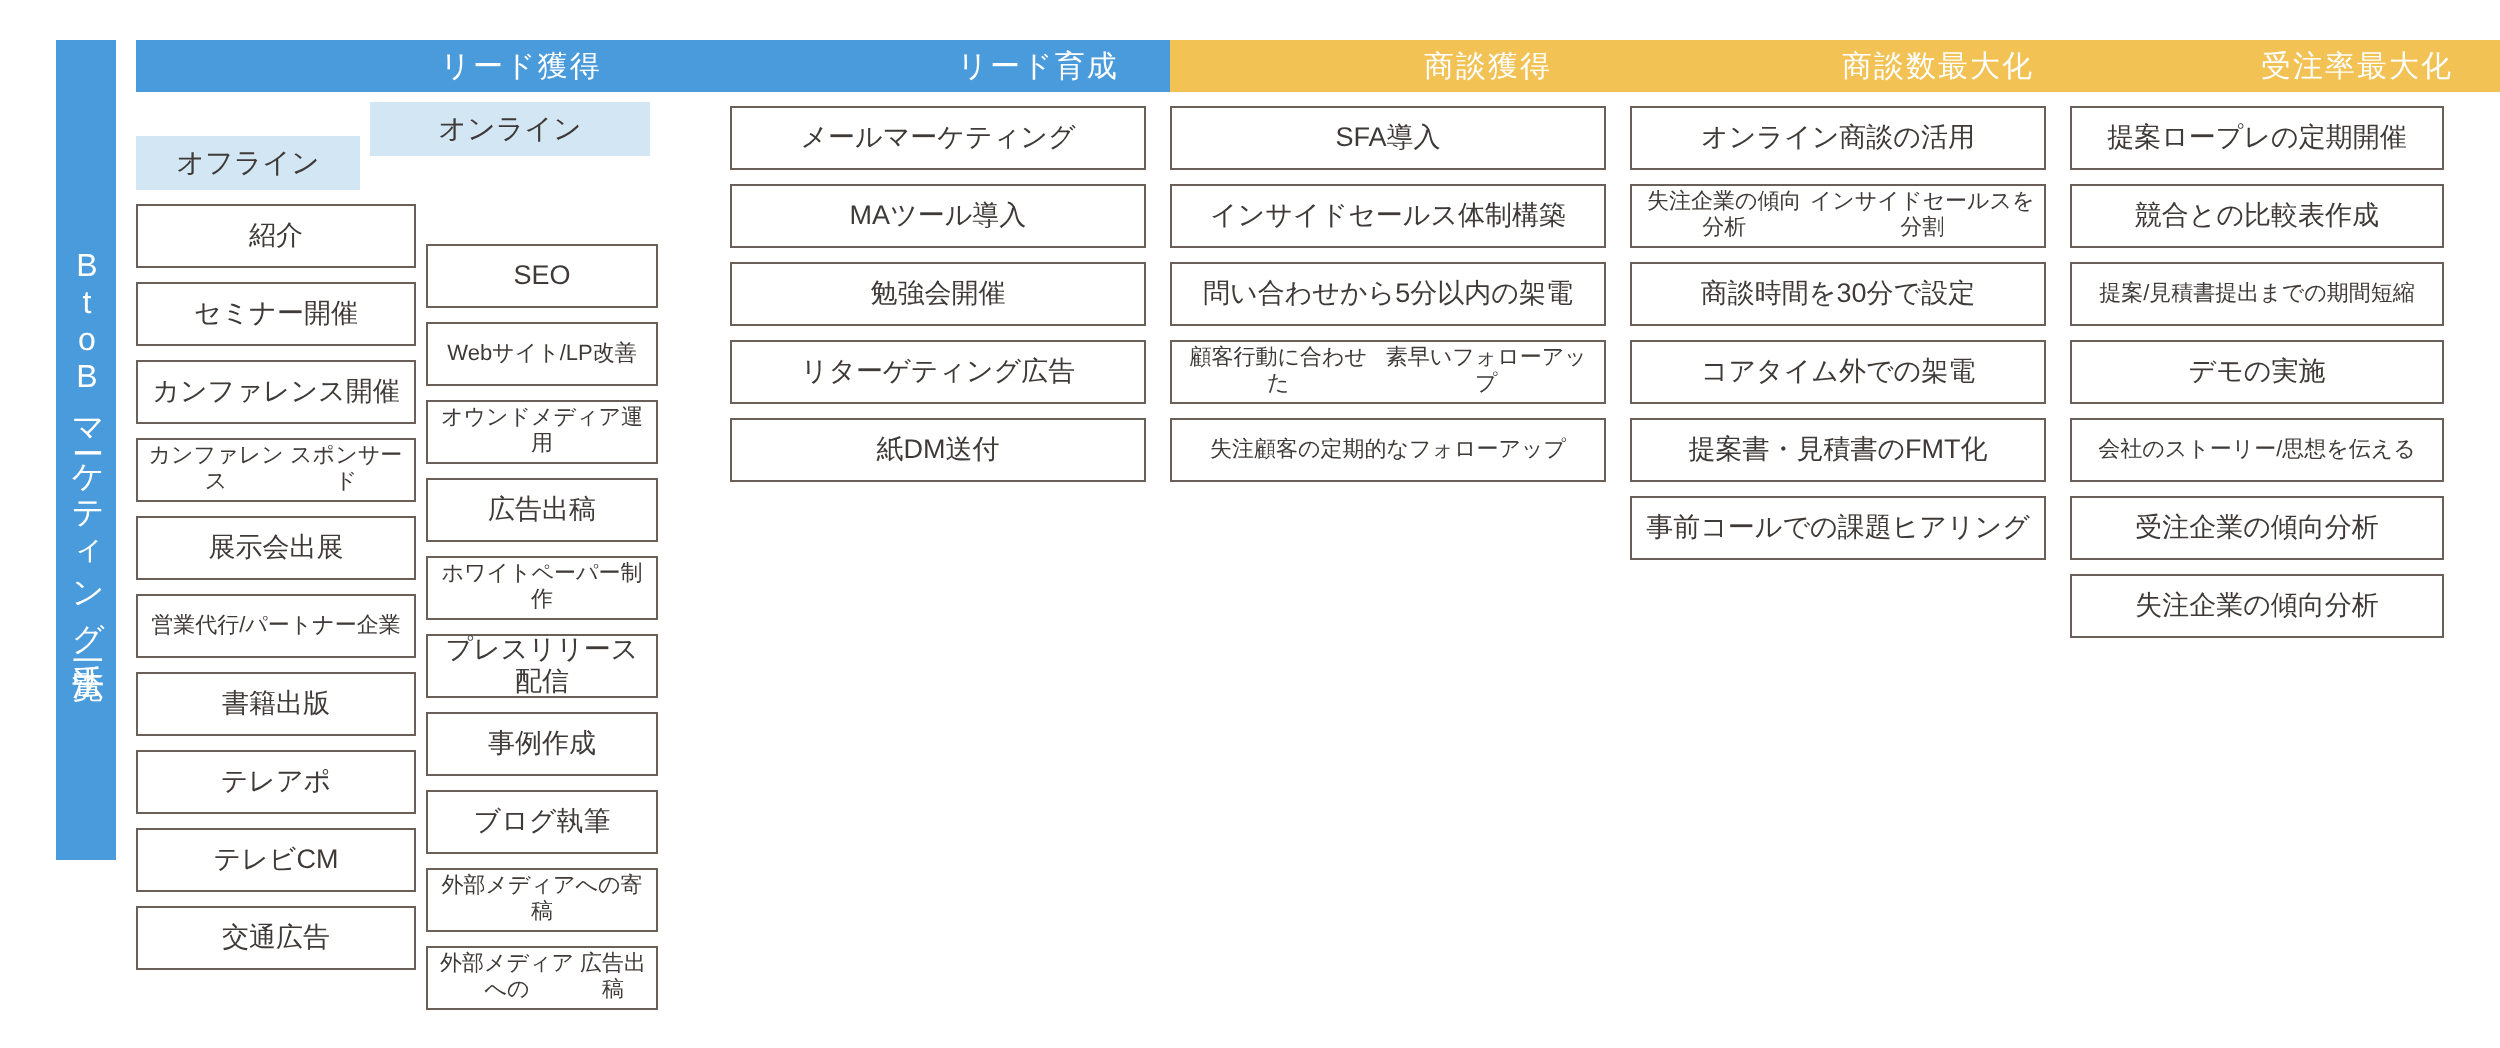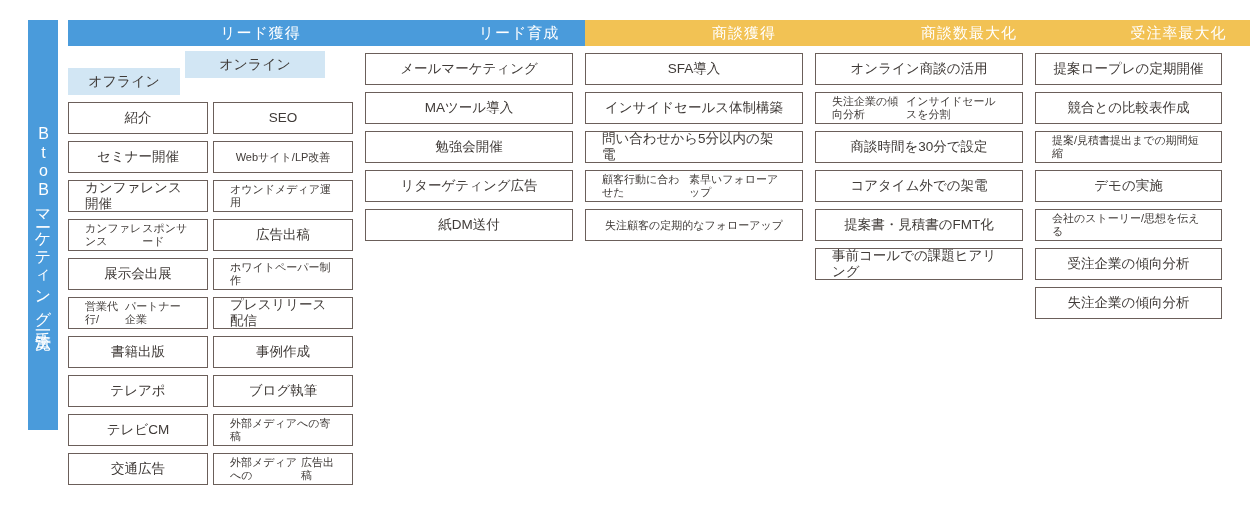--- a/index.html
+++ b/index.html
@@ -99,21 +99,22 @@
   }
   .item {
     box-sizing: border-box;
     height: 32px;
     margin-top: 7px;
     border: 1px solid #6b5f5a;
     background: #ffffff;
     display: flex;
     align-items: center;
     justify-content: center;
-    padding: 0 16px;
+    text-align: center;
+    padding: 0 4px;
     line-height: 1.15;
     color: #3f3a37;
   }
   .item .txt { display: block; }
   .item.s14 { font-size: 13.5px; }
   .item.s12 { font-size: 11px; }
   .item.two-line { font-size: 10.5px; }
   .item.two-line.bigger { font-size: 11px; }
 </style>
 </head>
@@ -166,21 +167,21 @@
             <div class="item s14">
               <span class="txt">テレアポ</span>
             </div>
             <div class="item s14">
               <span class="txt">テレビCM</span>
             </div>
             <div class="item s14">
               <span class="txt">交通広告</span>
             </div>
           </div>
-          <div class="items-col" style="width: 140px; margin-left: 5px;">
+          <div class="items-col" style="width: 116px; margin-left: 5px; margin-top: 20px;">
             <div class="item s14">
               <span class="txt">SEO</span>
             </div>
             <div class="item s12">
               <span class="txt">Webサイト/LP改善</span>
             </div>
             <div class="item s12">
               <span class="txt">オウンドメディア運用</span>
             </div>
             <div class="item s14">

